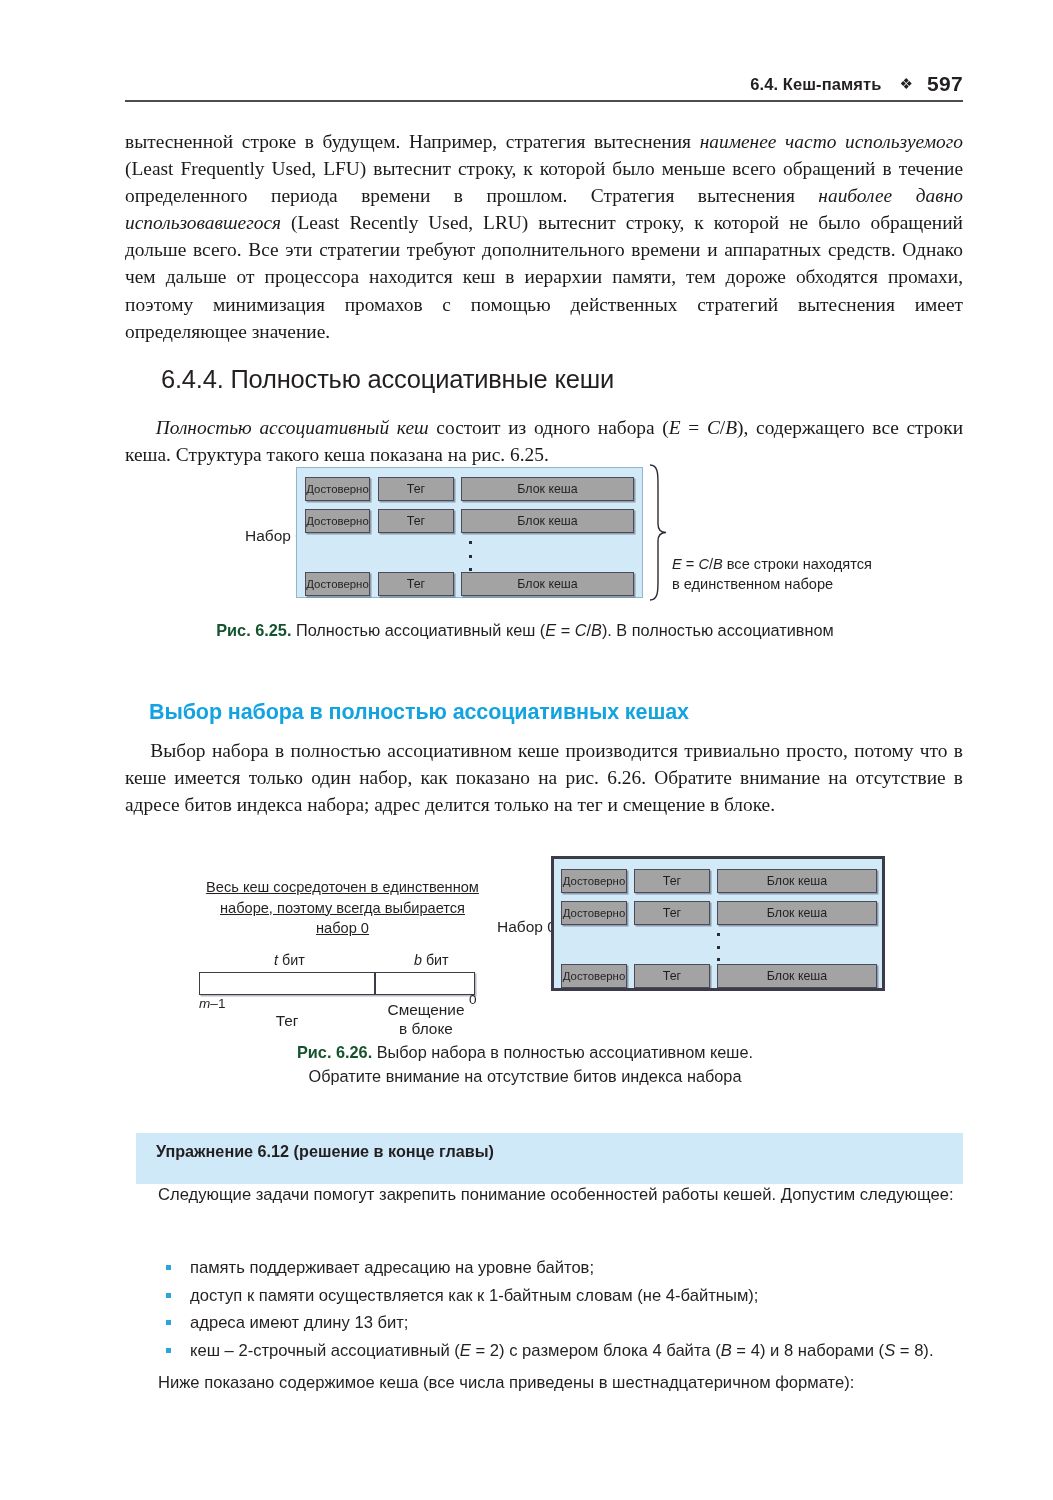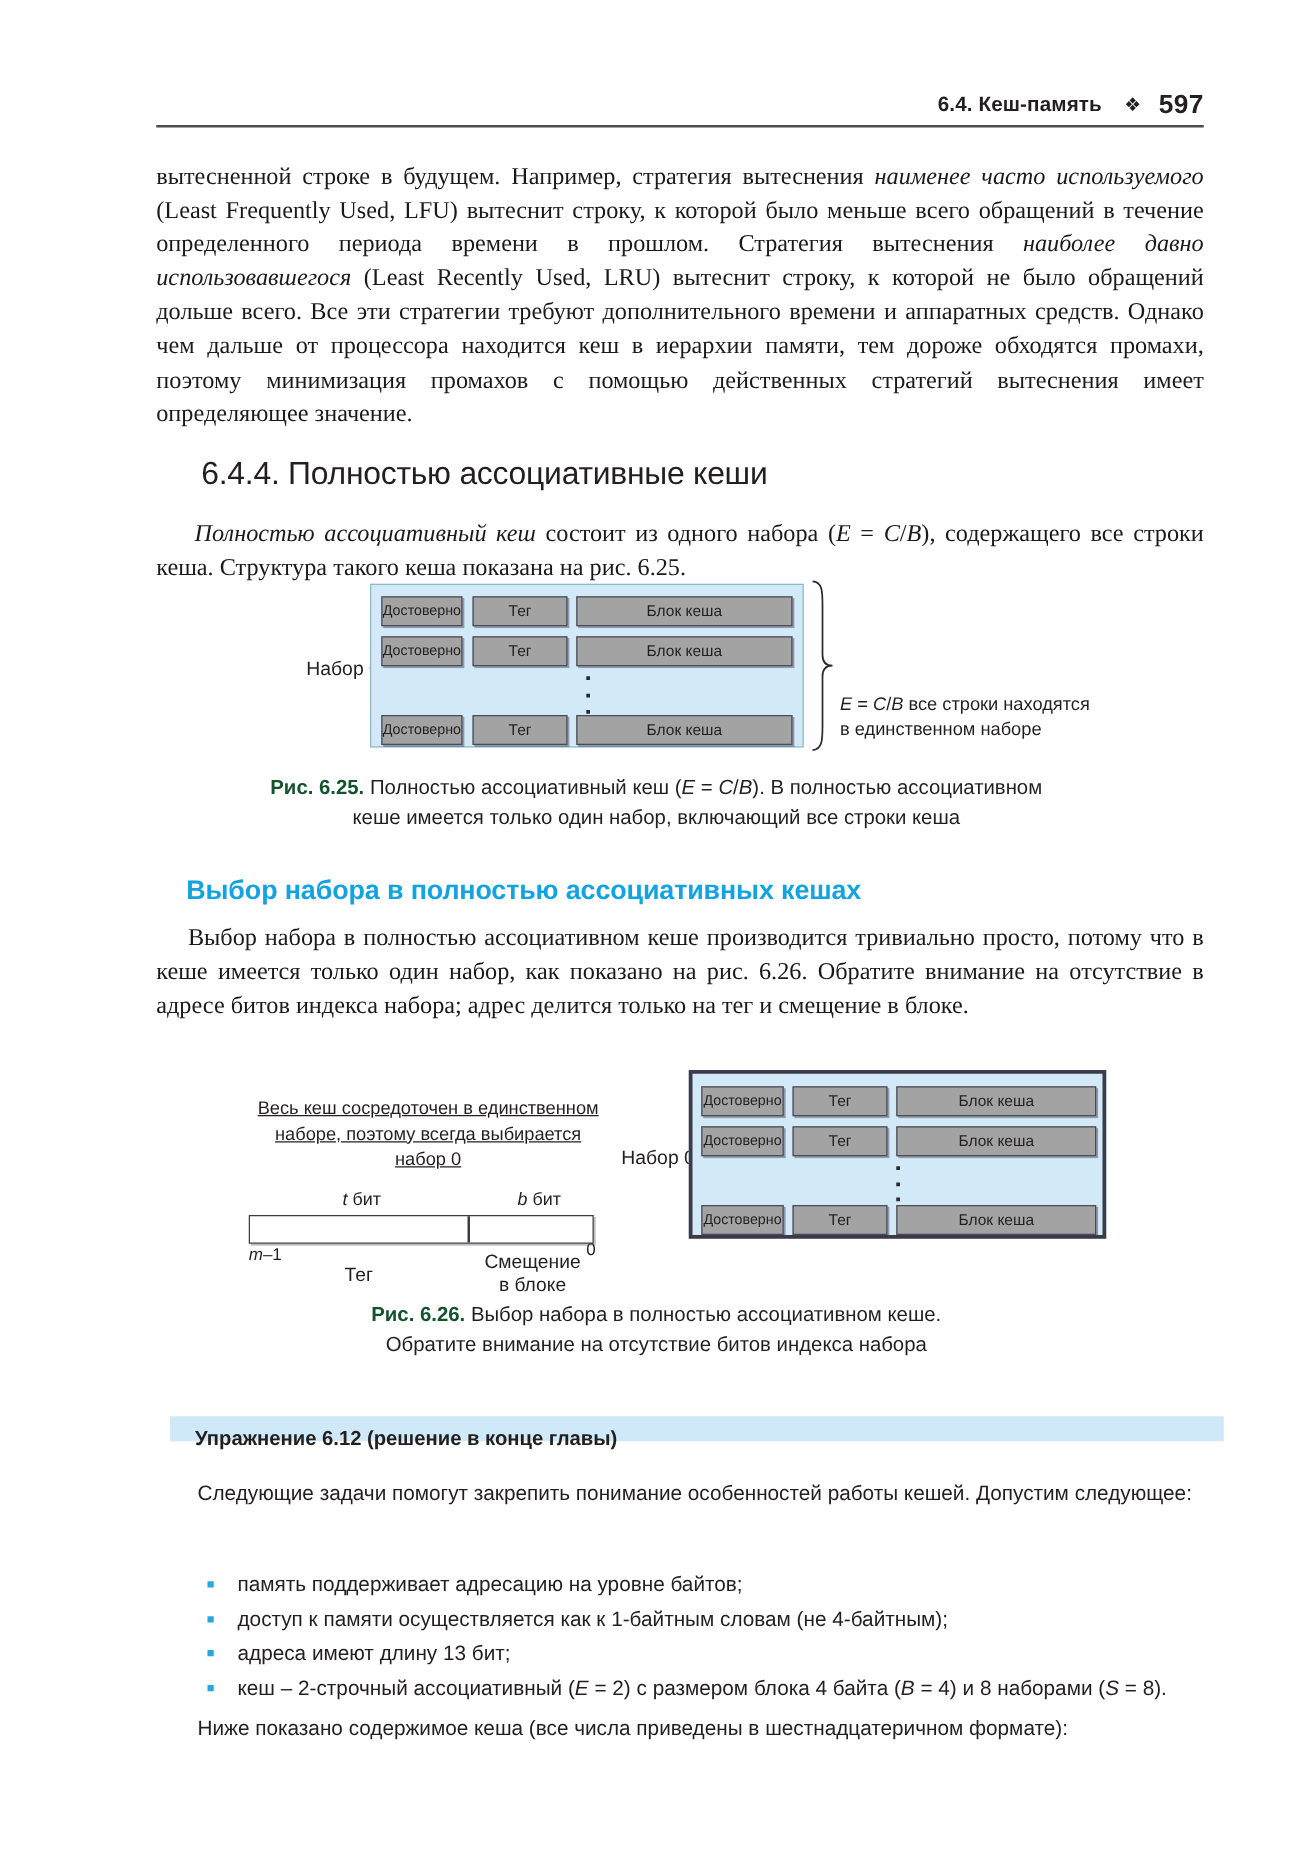--- a/index.html
+++ b/index.html
@@ -113,23 +113,22 @@
     position:absolute; font-size:13.6px; color:#231f20; white-space:nowrap;
   }
   .endlab em { font-style:italic; }
   .fieldlab {
     position:absolute; font-size:15.4px; line-height:19px;
     text-align:center; color:#231f20; white-space:nowrap;
   }
 
   
   .exbanner {
-    position:absolute; left:136px; top:1133px; width:827px; height:20px;
+    position:absolute; left:136px; top:1133px; width:827px; height:51px;
     background:#cfe9f8;
-    padding-left:16px;
   }
   .exbanner span {
     position:absolute; left:20px; top:9px;
     font-size:16.2px; font-weight:bold; color:#231f20;
   }
   .exintro {
     position:absolute; left:158px; top:1182px; width:805px;
     font-size:16.6px; line-height:25px; color:#231f20; text-align:justify;
   }
   ul.bul {
@@ -199,21 +198,20 @@
 
     <div class="bracetext" style="left:672px;top:518px;margin-top:36px;">
       <div><em>E</em> = <em>C</em>/<em>B</em> все строки находятся</div>
       <div>в единственном наборе</div>
     </div>
 
     <div class="cap" style="left:130px;top:618px;width:790px;">
       <div>
         <span class="lbl">Рис. 6.25.</span><span> Полностью ассоциативный кеш (<em>E</em> = <em>C</em>/<em>B</em>). В полностью ассоциативном</span>
       </div>
-      <div>кеше имеется только один набор, включающий все строки кеша</div>
     </div>
   </div>
 
   <h3 class="sub">Выбор набора в полностью ассоциативных кешах</h3>
 
   <div class="serif p3">&nbsp;&nbsp;&nbsp;&nbsp;Выбор набора в полностью ассоциативном кеше производится тривиально просто, потому что в кеше имеется только один набор, как показано на рис. 6.26. Обратите внимание на отсутствие в адресе битов индекса набора; адрес делится только на тег и смещение в блоке.</div>
 
   <div class="fig" style="left:0;top:0;width:1053px;height:0;">
 
     <div class="addrnote" style="left:200px;top:877px;width:285px;">

